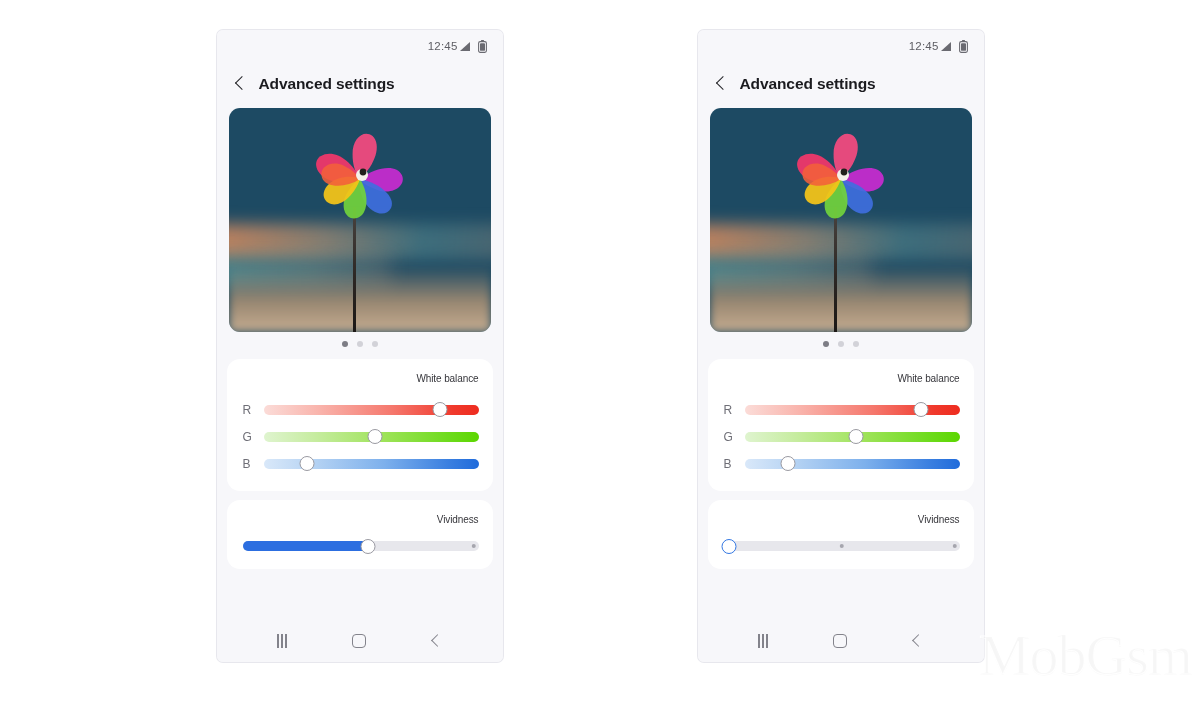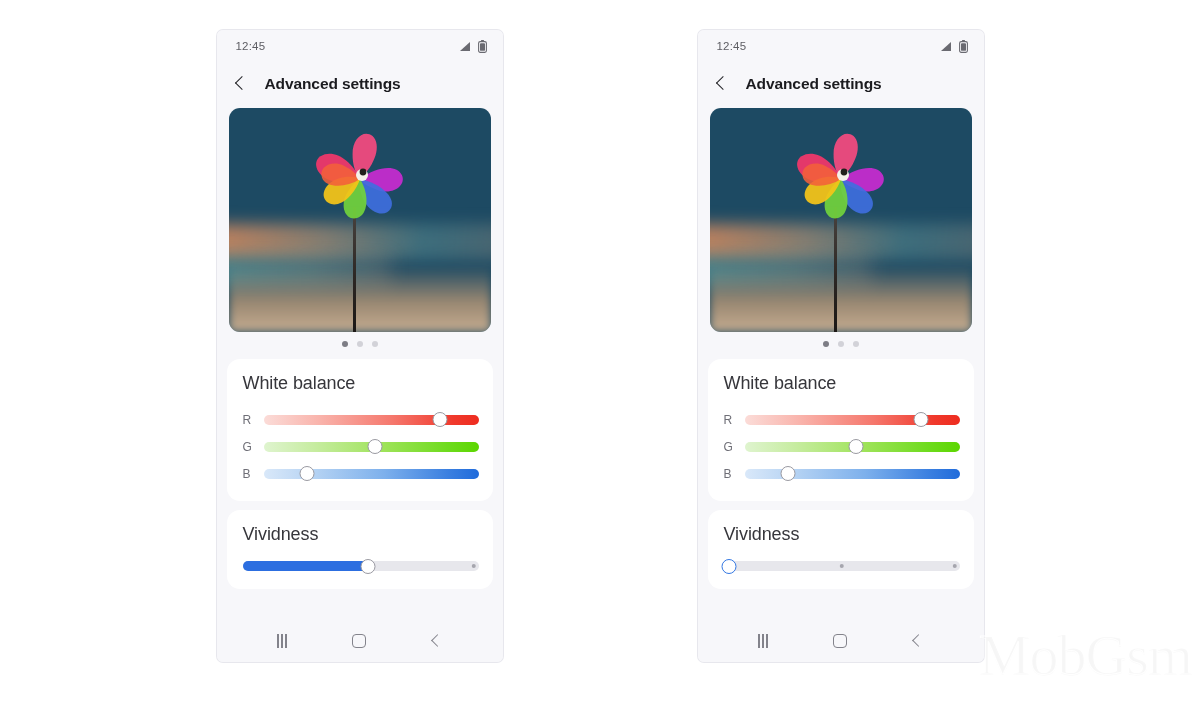--- a/index.html
+++ b/index.html
@@ -35,21 +35,21 @@
     flex-direction: column;
     box-shadow: 0 0 0 1px rgba(228,228,235,0.9);
   }
 
   
   .status-bar {
     height: 32px;
     flex: 0 0 32px;
     display: flex;
     align-items: center;
-    justify-content: space-between;
+    justify-content: flex-end;
     padding: 0 16px 0 19px;
     background: #f7f7fa;
   }
   .status-time {
     font-size: 11.5px;
     color: #5d5d63;
     letter-spacing: 0.2px;
     font-weight: 400;
   }
   .status-icons {
@@ -59,21 +59,21 @@
   }
   .signal-icon { display: block; }
   .battery-icon { display: block; }
 
   
   .app-bar {
     height: 44px;
     flex: 0 0 44px;
     display: flex;
     align-items: center;
-    gap: 18px;
+    gap: 12px;
     padding: 0 14px 0 18px;
     background: #f7f7fa;
   }
   .back-chevron {
     width: 12px;
     height: 20px;
     flex: 0 0 12px;
     position: relative;
   }
   .back-chevron::before {
@@ -187,24 +187,25 @@
   .dot.active { background: #7d7d85; }
 
   
   .card {
     background: #ffffff;
     border-radius: 13px;
     margin: 0 10px 9px 10px;
     padding: 14px 14px 14px 16px;
   }
   .card-title {
-    font-size: 18px;
+    font-size: 10px;
     color: #36363b;
     margin-bottom: 12px;
     letter-spacing: -0.1px;
+    text-align: right;
   }
 
   
   .rgb-row {
     display: flex;
     align-items: center;
     gap: 12px;
     height: 27px;
   }
   .rgb-label {

